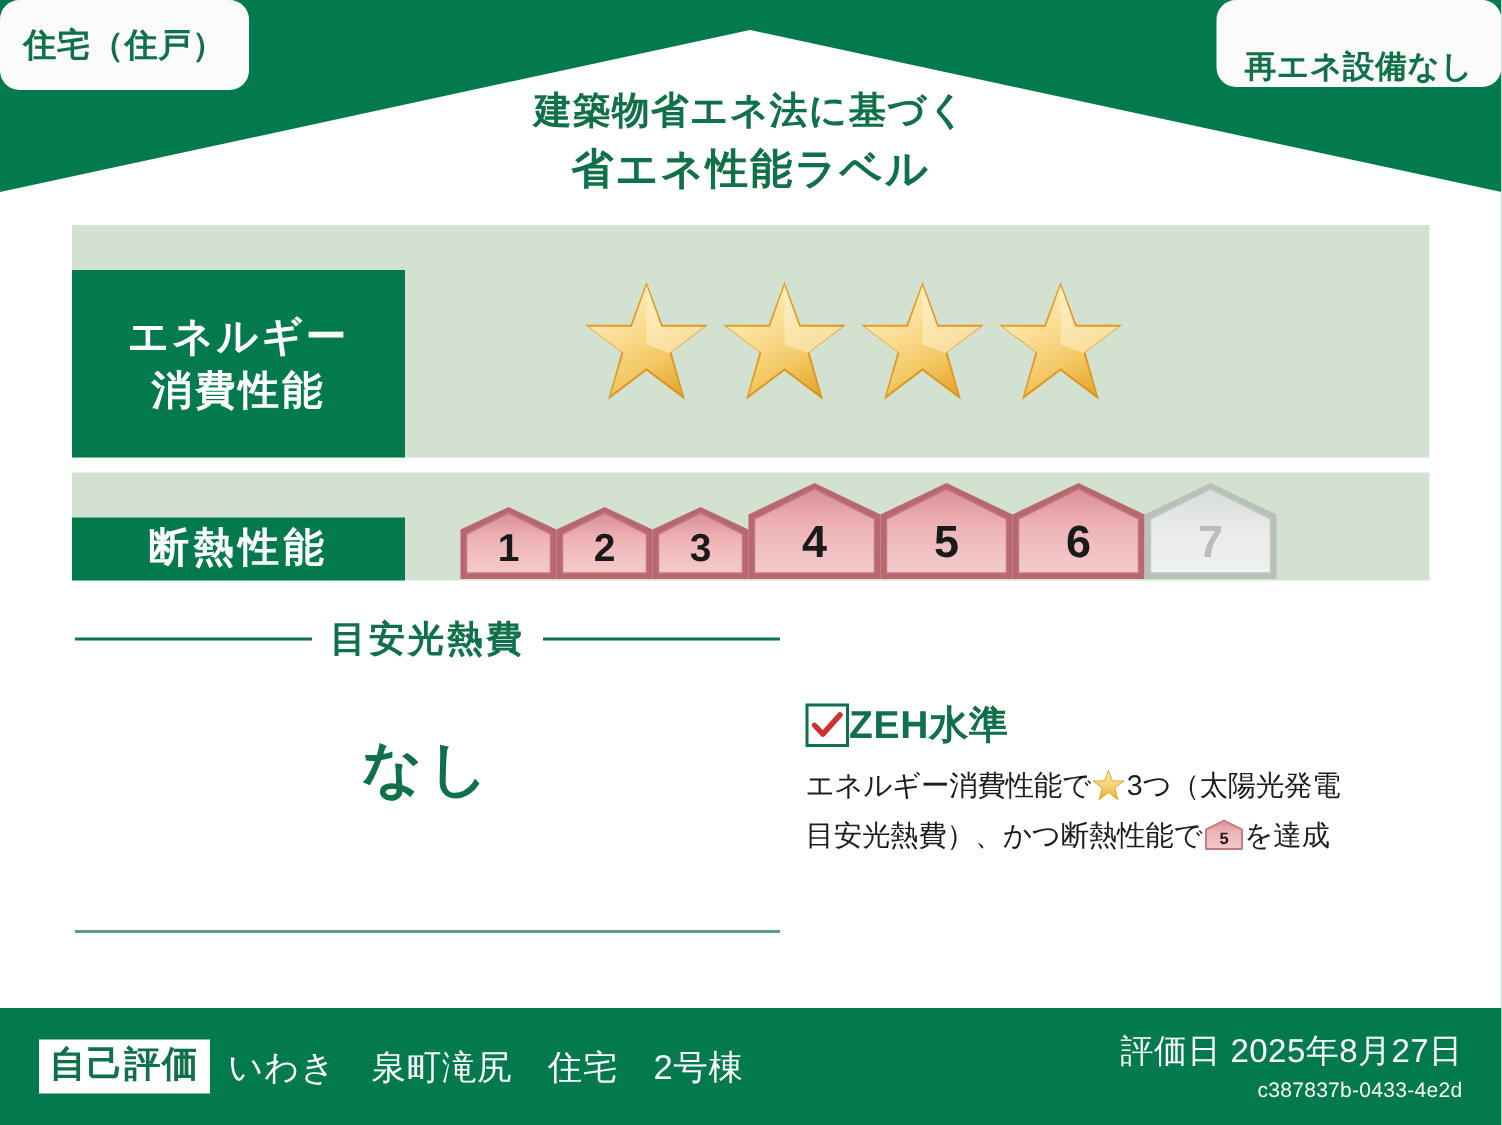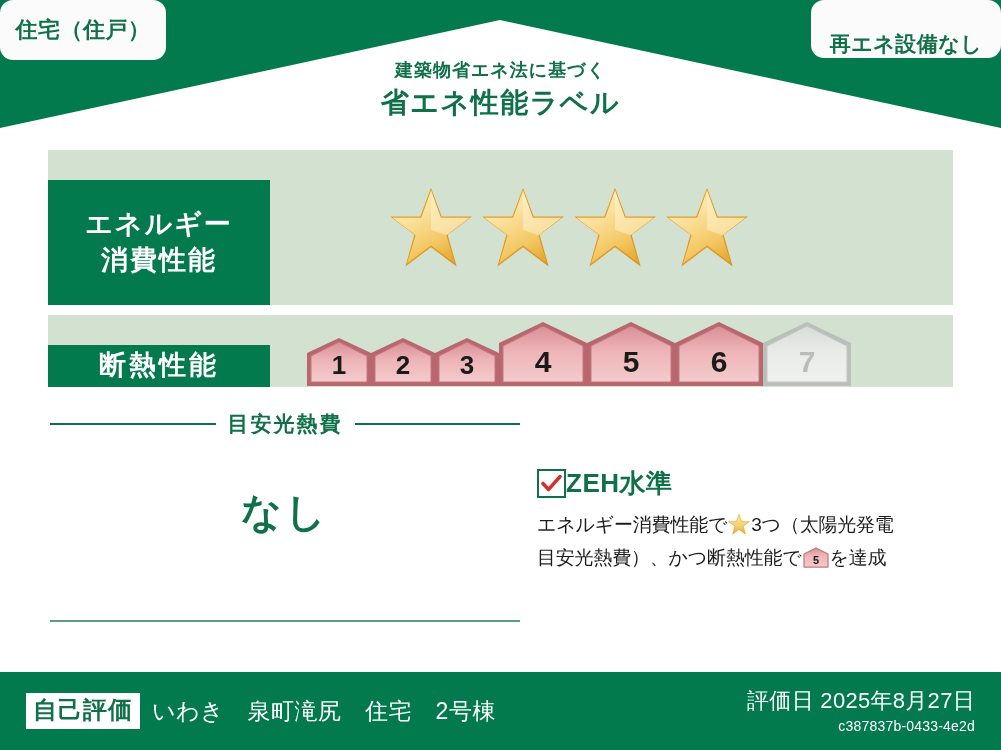--- a/index.html
+++ b/index.html
@@ -56,24 +56,25 @@
 
   
   .title-wrap {
     position: absolute;
     left: 0; top: 58px;
     width: 1001px;
     text-align: center;
     color: #0f7049;
   }
   .title-sub {
-    font-size: 18px;
+    font-size: 25px;
     font-weight: bold;
     letter-spacing: 1px;
     line-height: 1.4;
+    font-family: Liberation Mono, monospace;
   }
   .title-main {
     font-size: 28px;
     font-weight: bold;
     letter-spacing: 1.5px;
     line-height: 1.25;
     margin-top: 2px;
   }
 
   
@@ -154,21 +155,21 @@
     align-items: center;
     gap: 12px;
     color: #0f7049;
   }
   .section-head .rule {
     flex: 1;
     height: 2px;
     background: #0f7049;
   }
   .section-head .head-text {
-    font-size: 21px;
+    font-size: 24px;
     font-weight: bold;
     letter-spacing: 2px;
     white-space: nowrap;
   }
 
   .cost-value {
     position: absolute;
     left: 50px;
     top: 485px;
     width: 470px;

